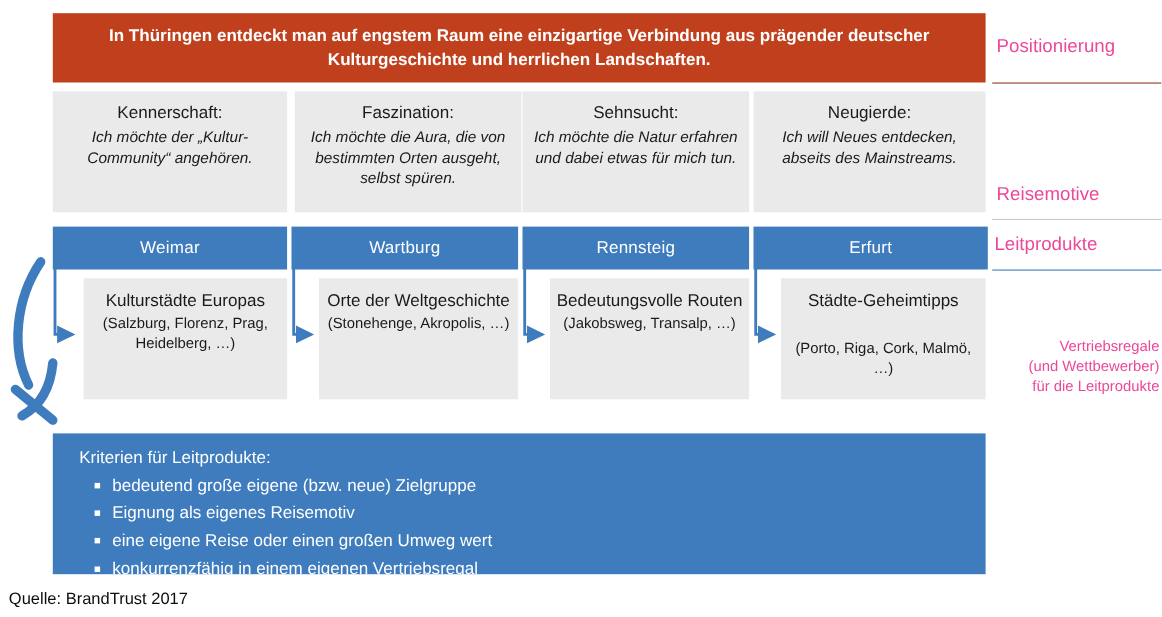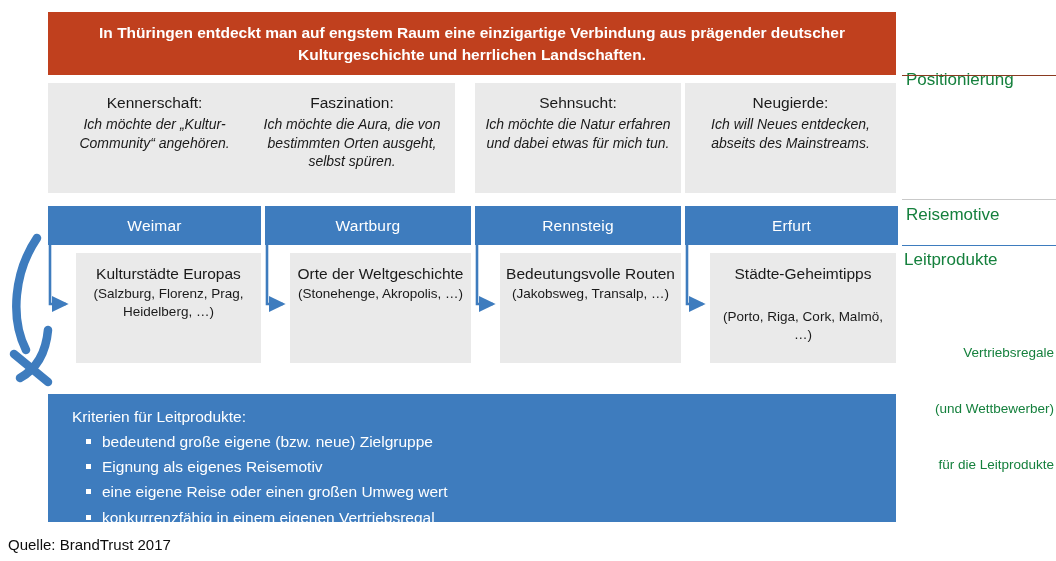--- a/index.html
+++ b/index.html
@@ -69,23 +69,22 @@
   .shelf-sub {
     font-size: 13.5px;
     color: #1a1a1a;
     line-height: 1.3;
     margin-top: 2px;
   }
 
   
   .rail-label {
     font-size: 17px;
-    color: #15803d;
-    white-space: nowrap;
-    margin-top: 38px;
+    color: #ec4899;
+    white-space: nowrap;
   }
   .rail-label.small {
     font-size: 13.5px;
     text-align: right;
     line-height: 1.33;
     white-space: normal;
   }
   .rail-rule { position: absolute; height: 1px; }
 
   
@@ -129,21 +128,21 @@
   </div>
 
   <div class="rail-label abs" style="left:906px; top:32px;">Positionierung</div>
   <div class="rail-rule abs" style="left:902px; top:75px; width:154px; background:#8A3A20;"></div>
 
   <div class="motive-box abs" style="left:48px; top:83px; width:213px; height:110px;">
     <div class="motive-title">Kennerschaft:</div>
     <div class="motive-desc">Ich möchte der „Kultur-Community“ angehören.</div>
   </div>
 
-  <div class="motive-box abs" style="left:249px; top:83px; width:206px; height:110px;">
+  <div class="motive-box abs" style="left:268px; top:83px; width:206px; height:110px;">
     <div class="motive-title">Faszination:</div>
     <div class="motive-desc">Ich möchte die Aura, die von bestimmten Orten ausgeht, selbst spüren.</div>
   </div>
 
   <div class="motive-box abs" style="left:475px; top:83px; width:206px; height:110px;">
     <div class="motive-title">Sehnsucht:</div>
     <div class="motive-desc">Ich möchte die Natur erfahren und dabei etwas für mich tun.</div>
   </div>
 
   <div class="motive-box abs" style="left:685px; top:83px; width:211px; height:110px;">

